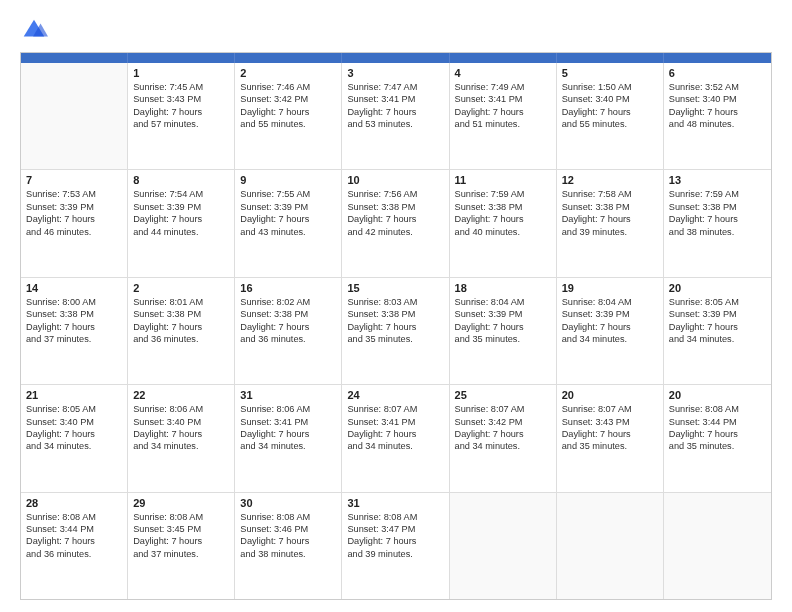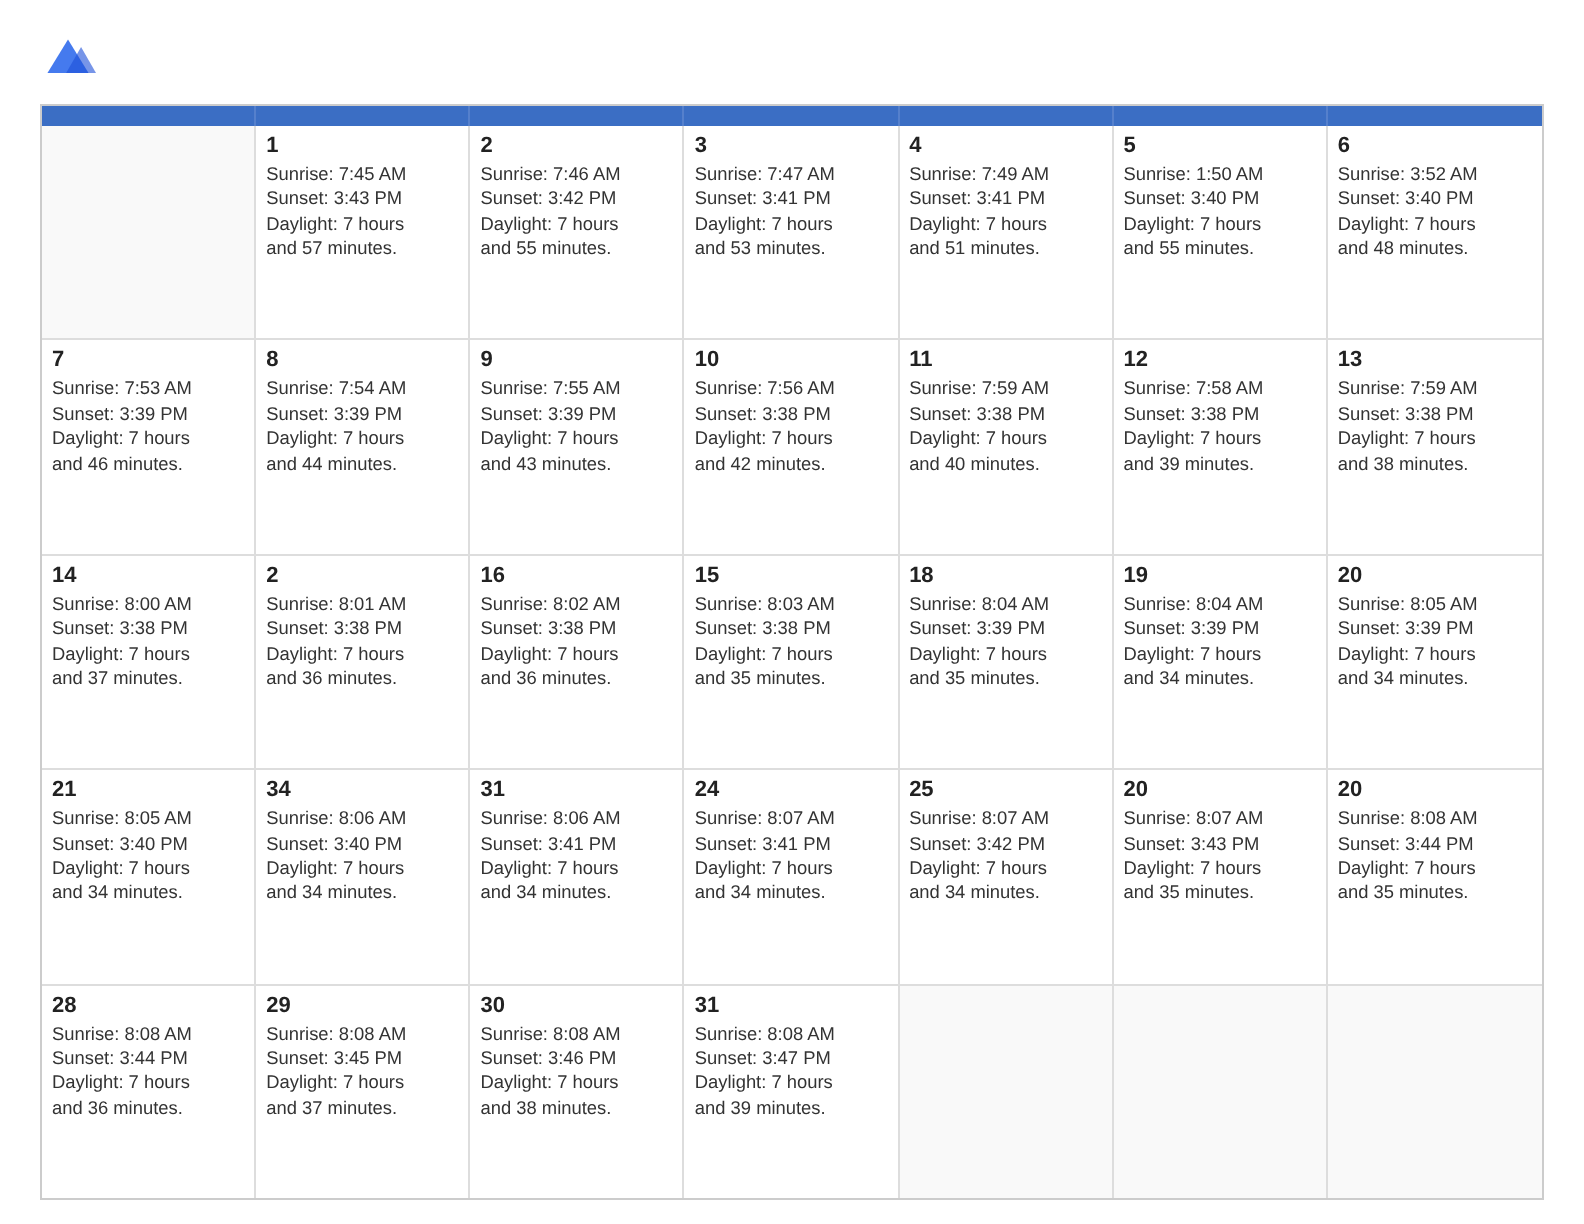--- a/index.html
+++ b/index.html
@@ -286,21 +286,21 @@
         </div>
         <div class="cal-row">
           <div class="cal-cell">
             <div class="day-num">21</div>
             <div class="cell-line">Sunrise: 8:05 AM</div>
             <div class="cell-line">Sunset: 3:40 PM</div>
             <div class="cell-line">Daylight: 7 hours</div>
             <div class="cell-line">and 34 minutes.</div>
           </div>
           <div class="cal-cell">
-            <div class="day-num">34</div>
+            <div class="day-num">22</div>
             <div class="cell-line">Sunrise: 8:06 AM</div>
             <div class="cell-line">Sunset: 3:40 PM</div>
             <div class="cell-line">Daylight: 7 hours</div>
             <div class="cell-line">and 34 minutes.</div>
           </div>
           <div class="cal-cell">
             <div class="day-num">31</div>
             <div class="cell-line">Sunrise: 8:06 AM</div>
             <div class="cell-line">Sunset: 3:41 PM</div>
             <div class="cell-line">Daylight: 7 hours</div>

